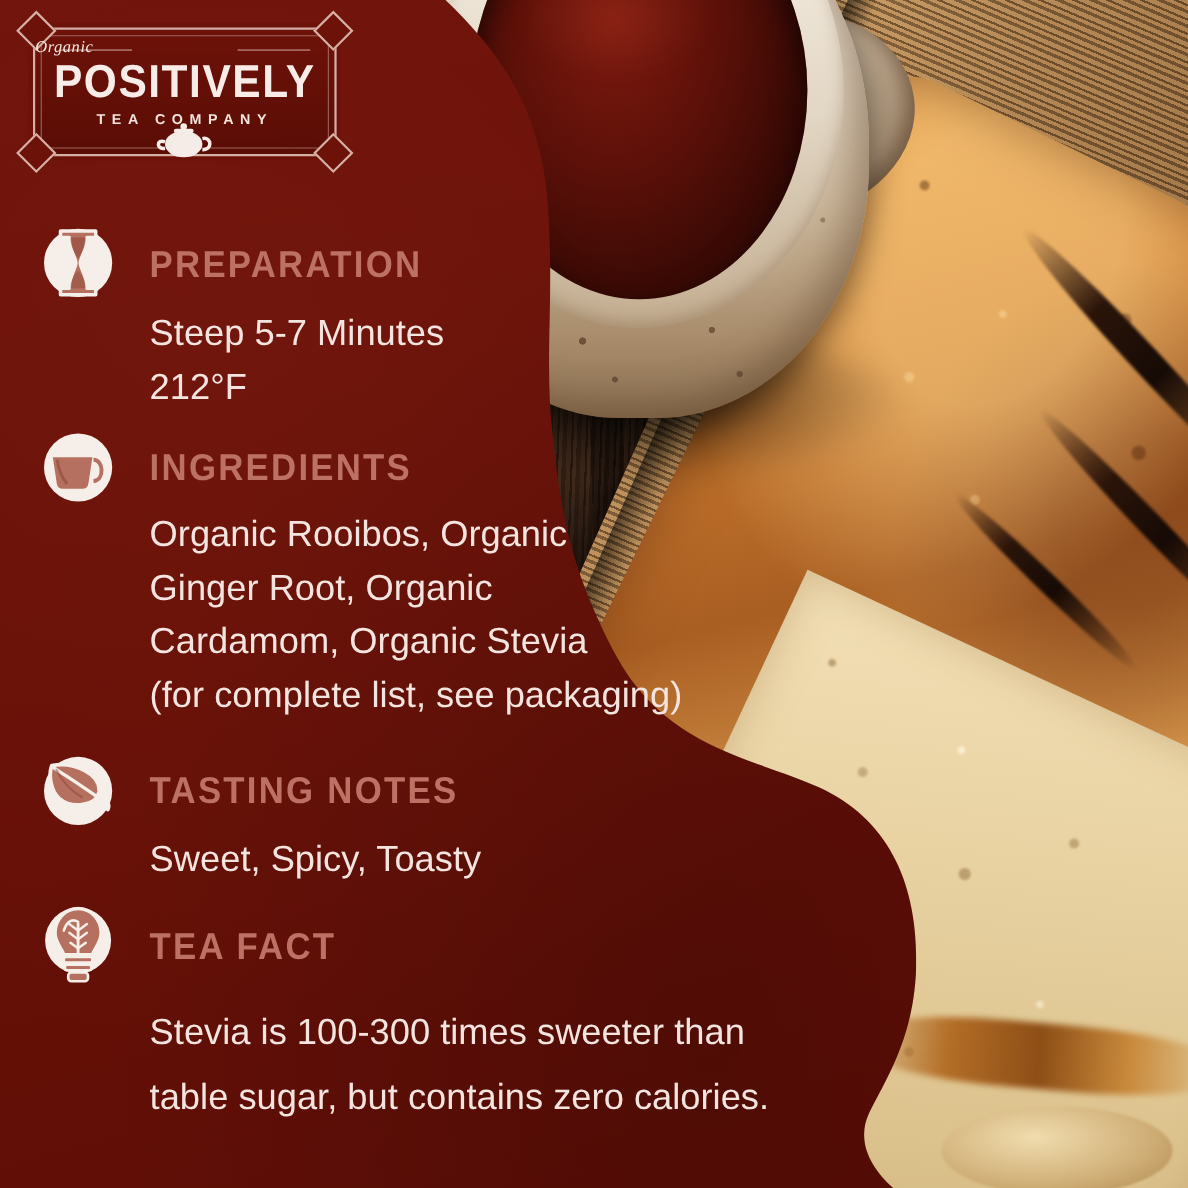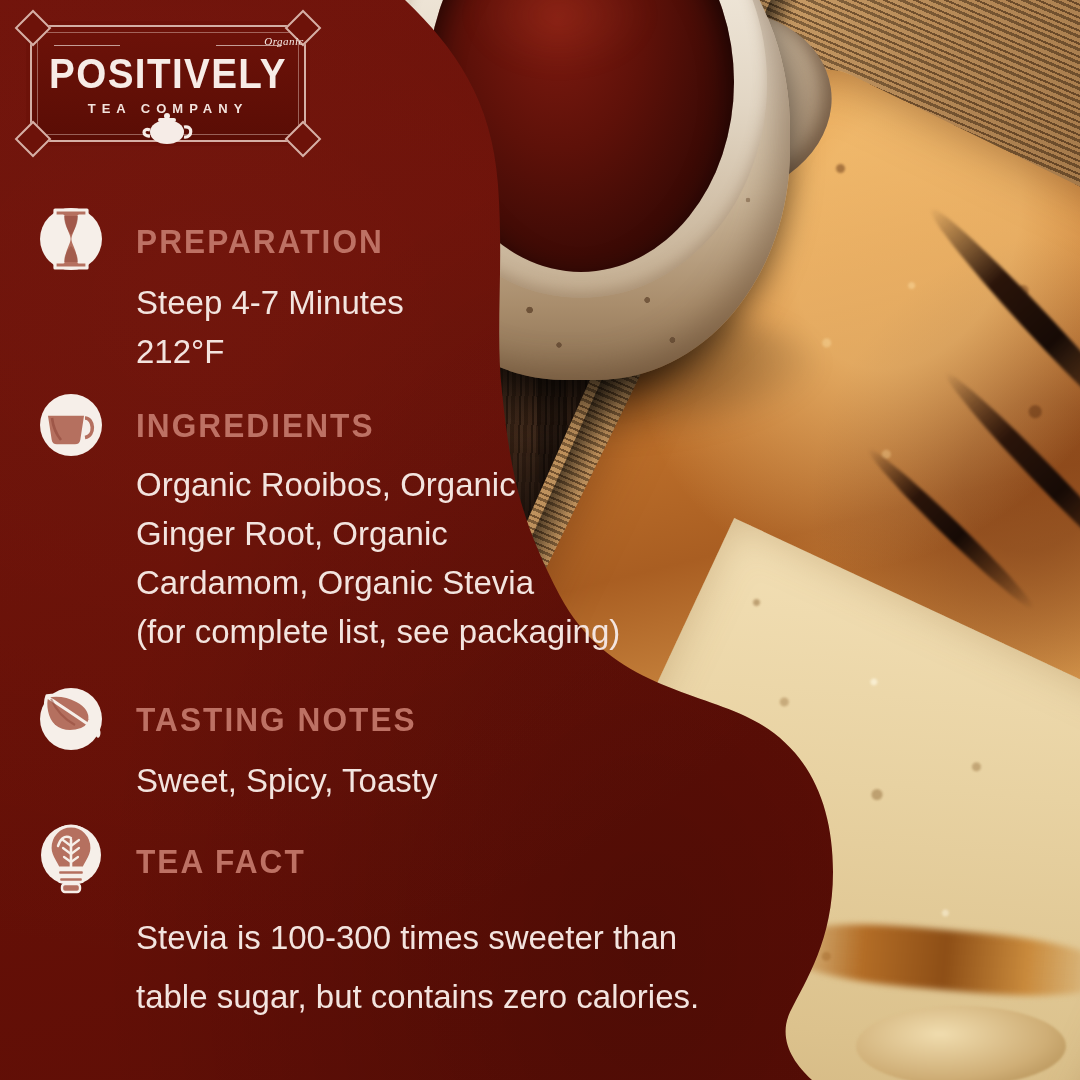--- a/index.html
+++ b/index.html
@@ -233,23 +233,23 @@
     content:"";position:absolute;left:5px;top:5px;right:5px;bottom:5px;
     border:1px solid rgba(240,215,205,.42);border-radius:4px;
   }
   .logo-notch{
     position:absolute;width:22px;height:22px;background:#6d1209;
     border:2px solid rgba(240,215,205,.80);transform:rotate(45deg);
   }
   .ln-tl{left:-12px;top:-12px;}  .ln-tr{right:-12px;top:-12px;}
   .ln-bl{left:-12px;bottom:-12px;} .ln-br{right:-12px;bottom:-12px;}
   .logo-organic{
-    position:absolute;top:8px;left:0;right:0;text-align:right;
+    position:absolute;top:8px;left:0;right:13px;text-align:left;
     font-family:"Liberation Serif",serif;font-style:italic;
-    font-size:11px;color:#f6e9e4;letter-spacing:.5px;
+    font-size:15px;color:#f6e9e4;letter-spacing:.5px;
   }
   .logo-rule{position:absolute;top:18px;height:1px;background:rgba(246,233,228,.65);}
   .lr-l{left:22px;width:66px;} .lr-r{right:22px;width:66px;}
   .logo-main{
     position:absolute;top:24px;left:0;right:0;text-align:center;
     font-family:"Liberation Sans",sans-serif;font-weight:700;
     font-size:42px;line-height:46px;color:#f7ece7;
     letter-spacing:1.5px;transform:scaleX(.92);
   }
   .logo-sub{
@@ -356,21 +356,21 @@
   <div class="block" id="b-prep">
     <div class="icon-wrap">
       <svg width="66" height="66" viewBox="0 0 66 66">
         <circle cx="33" cy="33" r="31" fill="#f6efe9"></circle>
         <path d="M17 4 L49 4 L49 10 L41 10 C41 22 35 28 35 33 C35 38 41 44 41 56 L49 56 L49 62 L17 62 L17 56 L25 56 C25 44 31 38 31 33 C31 28 25 22 25 10 L17 10 Z" fill="#b5705f" stroke="#f6efe9" stroke-width="3.2" stroke-linejoin="round"></path>
         <path d="M26 10 L40 10 C40 19 35 26 33 29 C31 26 26 19 26 10 Z" fill="#8f4638" opacity=".55"></path>
         <path d="M26 56 L40 56 C40 49 36 43 33 40 C30 43 26 49 26 56 Z" fill="#8f4638" opacity=".45"></path>
       </svg>
     </div>
     <div class="head">PREPARATION</div>
-    <div class="body">Steep 4-7 Minutes
+    <div class="body">Steep 5-7 Minutes
 212°F</div>
   </div>
 
   <div class="block" id="b-ingr">
     <div class="icon-wrap">
       <svg width="66" height="66" viewBox="0 0 66 66">
         <circle cx="33" cy="33" r="31" fill="#f6efe9"></circle>
         <path d="M8 22 L48 22 L44 48 C43.4 52 40.5 54 37 54 L19 54 C15.5 54 12.6 52 12 48 Z" fill="#b5705f" stroke="#f6efe9" stroke-width="3.4" stroke-linejoin="round"></path>
         <path d="M47 26 C58 26 60 44 47 46" fill="none" stroke="#f6efe9" stroke-width="3.4"></path>
         <path d="M47 26 C56 26 57.5 44 47 45.5" fill="none" stroke="#b5705f" stroke-width="3.6"></path>

